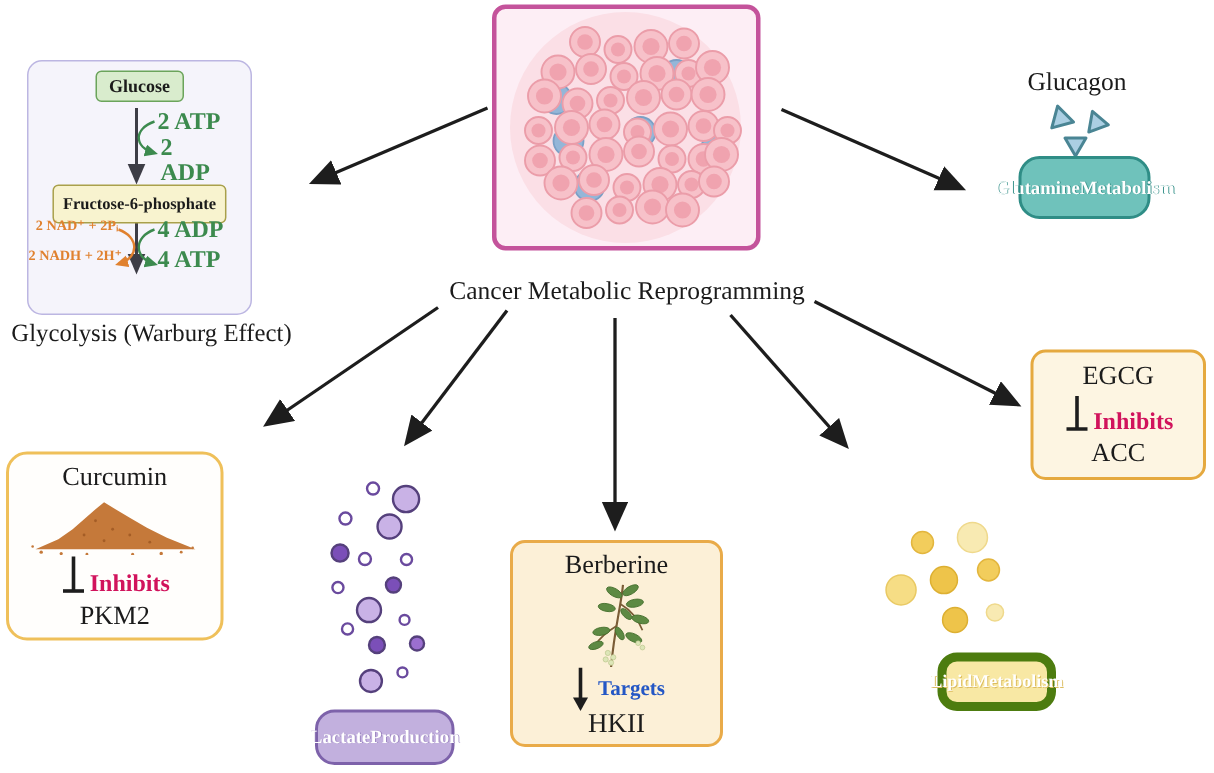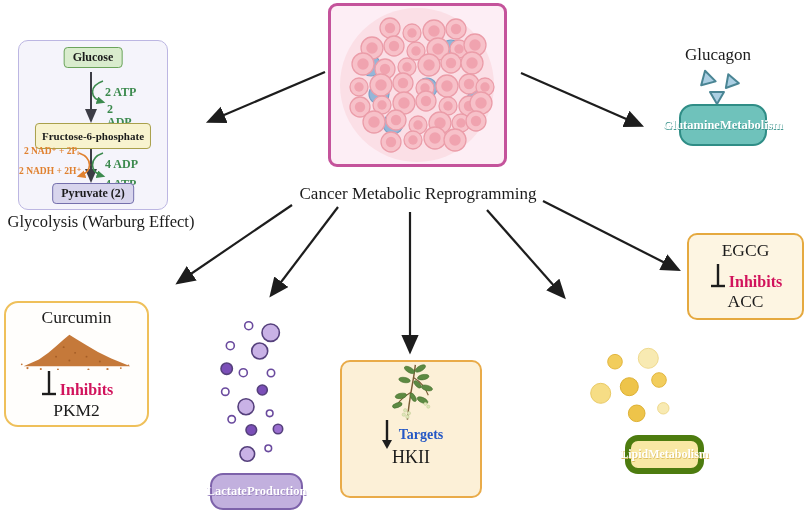--- a/index.html
+++ b/index.html
@@ -16,21 +16,21 @@
   .glyco-panel{left:18px;top:40px;width:148px;height:168px;background:#f5f4fb;
                border:1.5px solid #bcb6e2;border-radius:10px;}
   .glyco-svg{position:absolute;left:0;top:0;}
   .gnode{position:absolute;box-sizing:border-box;border-radius:4px;font-weight:bold;
          text-align:center;white-space:nowrap;padding:2px 8px;font-size:12px;}
   .glucose-node{left:50%;transform:translateX(-50%);top:6px;background:#d9eccd;border:1.5px solid #6ba45b;}
   .f6p-node{left:50%;transform:translateX(-50%);top:82px;background:#f8f3cf;border:1.5px solid #a9a04b;
             font-size:11px;padding:6px 6px;}
   .pyr-node{left:50%;transform:translateX(-50%);top:142px;background:#d8d5ed;border:1.5px solid #7570ad;}
   .cof{position:absolute;font-weight:bold;white-space:nowrap;}
-  .cof.green{color:#3c8a4e;font-size:12px;margin-top:12px;}
+  .cof.green{color:#3c8a4e;font-size:16px;}
   .cof.orange{color:#e0812f;font-size:9.5px;}
   .atp2{left:86px;top:32px;}
   .adp2{left:88px;top:50px;line-height:1.05;}
   .adp2 span{display:block;}
   .adp4{left:86px;top:104px;}
   .atp4{left:86px;top:124px;}
   .nad{left:2px;top:104px;width:58px;text-align:right;}
   .nadh{left:0px;top:124px;width:60px;text-align:right;}
   .glyco-caption{left:0px;top:212px;width:202px;text-align:center;font-size:16.5px;}
 
@@ -124,21 +124,20 @@
     <div class="cof green atp2">2 ATP</div>
     <div class="cof green adp2">
       <span>2</span>
       <span>ADP</span>
     </div>
     <div class="gnode f6p-node">Fructose-6-phosphate</div>
     <div class="cof orange nad">2 NAD⁺ + 2Pᵢ</div>
     <div class="cof orange nadh">2 NADH + 2H⁺</div>
     <div class="cof green adp4">4 ADP</div>
     <div class="cof green atp4">4 ATP</div>
-    <div class="gnode pyr-node">Pyruvate (2)</div>
   </div>
   <div class="abs glyco-caption">Glycolysis (Warburg Effect)</div>
 
   <div class="abs tumor-box">
     <svg id="tumor-cells" width="173" height="158" viewBox="0 0 173 158">
         <circle cx="86" cy="79" r="77" fill="#fbdfe6"></circle>
         <circle cx="40" cy="60" r="10" fill="#94b6d8" stroke="#7ba0c6" stroke-width="1.2"></circle>
         <circle cx="120" cy="44" r="10" fill="#94b6d8" stroke="#7ba0c6" stroke-width="1.2"></circle>
         <circle cx="62" cy="118" r="10" fill="#94b6d8" stroke="#7ba0c6" stroke-width="1.2"></circle>
         <circle cx="146" cy="94" r="10" fill="#94b6d8" stroke="#7ba0c6" stroke-width="1.2"></circle>
@@ -311,20 +310,21 @@
       <circle cx="44.3" cy="142" r="7.3" fill="#c9b2e6" stroke="#55407c"></circle>
       <circle cx="65.3" cy="136.3" r="3.3" fill="#ffffff" stroke="#6a4a9e"></circle>
     </g>
   </svg>
   <div class="abs pill lactate-pill">
     <span>Lactate</span>
     <span>Production</span>
   </div>
 
   <div class="abs card berberine-card">
+    <div class="compound">Berberine</div>
     <svg class="plant" width="72" height="62" viewBox="0 0 72 86">
       <path d="M42,4 C40,25 34,45 31,80" fill="none" stroke="#7a5c36" stroke-width="2"></path>
       <path d="M40,22 C50,28 56,36 60,46" fill="none" stroke="#7a5c36" stroke-width="1.6"></path>
       <path d="M36,42 C26,48 20,54 16,60" fill="none" stroke="#7a5c36" stroke-width="1.6"></path>
       <g fill="#5d8a43" stroke="#46702f" stroke-width="0.8">
         <ellipse cx="49" cy="9" rx="8" ry="3.6" transform="rotate(-30 49 9)"></ellipse>
         <ellipse cx="34" cy="11" rx="8" ry="3.6" transform="rotate(210 34 11)"></ellipse>
         <ellipse cx="53" cy="21" rx="8" ry="3.6" transform="rotate(-10 53 21)"></ellipse>
         <ellipse cx="27" cy="25" rx="8" ry="3.6" transform="rotate(190 27 25)"></ellipse>
         <ellipse cx="58" cy="36" rx="8" ry="3.6" transform="rotate(15 58 36)"></ellipse>

